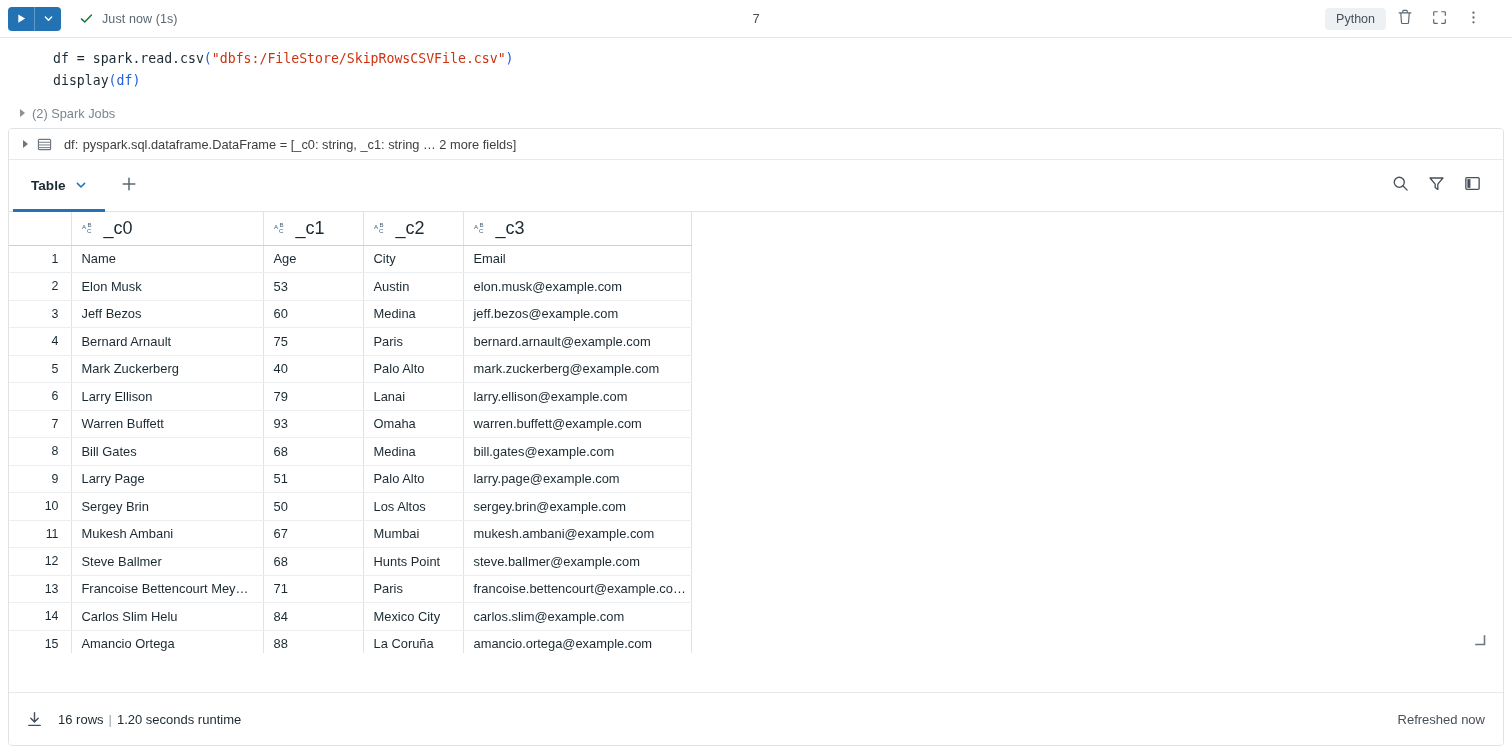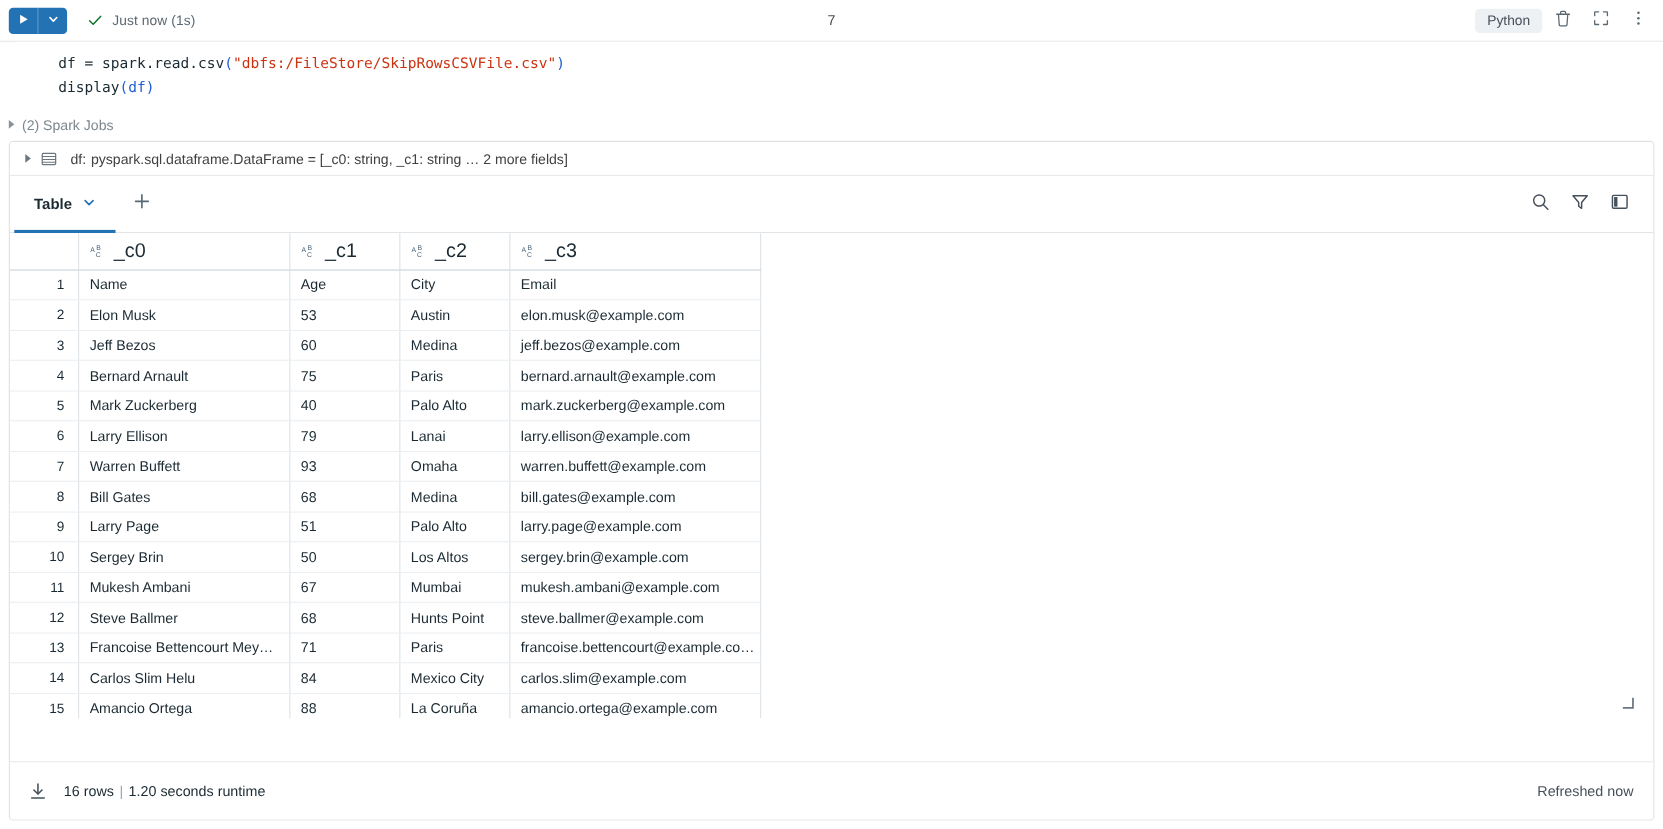--- a/index.html
+++ b/index.html
@@ -47,21 +47,21 @@
   .status-text {
     font-size: 12.5px; color: #5a6872; letter-spacing: .1px;
   }
   .cell-number {
     position: absolute; left: 0; right: 0; top: 11px;
     text-align: center;
     font-size: 13px; color: #46505a;
     pointer-events: none;
   }
   .cmd-right {
-    position: absolute; right: 8px; top: 0; height: 38px;
+    position: absolute; right: 24px; top: 0; height: 38px;
     display: flex; align-items: center; gap: 4px;
   }
   .lang-badge {
     background: #eef1f4; color: #46505a;
     font-size: 12.5px;
     padding: 4px 11px; border-radius: 4px;
     cursor: pointer;
   }
   .icon-btn {
     width: 30px; height: 30px;
@@ -79,21 +79,21 @@
     font-family: "DejaVu Sans Mono", "Liberation Mono", monospace;
     font-size: 13.2px; line-height: 22px;
     color: #1b2a32; white-space: pre;
   }
   .tok-str { color: #cc3311; }
   .tok-paren { color: #1f5fd6; }
   .tok-plain { color: #1b2a32; }
 
   
   .spark-jobs {
-    position: absolute; left: 0; top: 100px; width: 1332px; height: 26px;
+    position: absolute; left: 12px; top: 100px; width: 1332px; height: 26px;
     display: flex; align-items: center;
     padding-left: 8px;
     background: #ffffff;
   }
   .tri-right {
     width: 0; height: 0;
     border-left: 5px solid #8a9199;
     border-top: 4px solid transparent;
     border-bottom: 4px solid transparent;
     margin-right: 7px;

